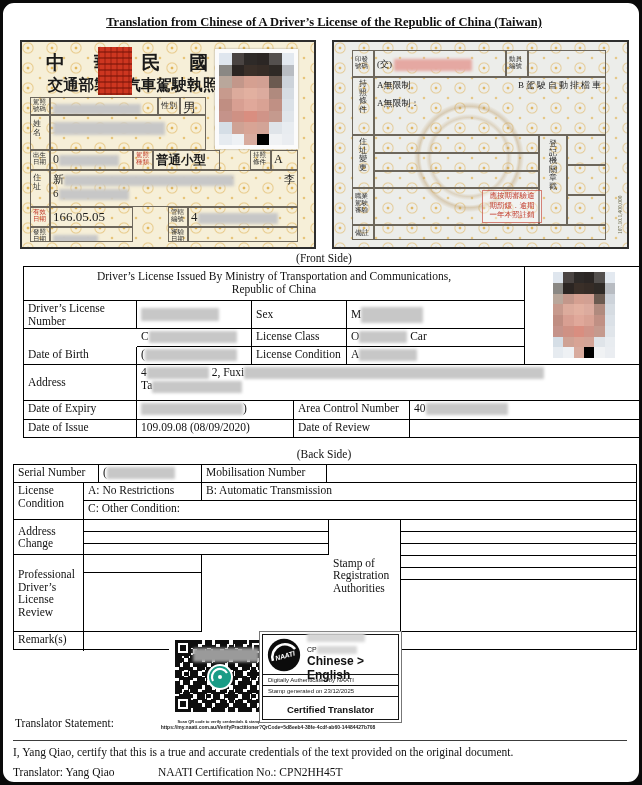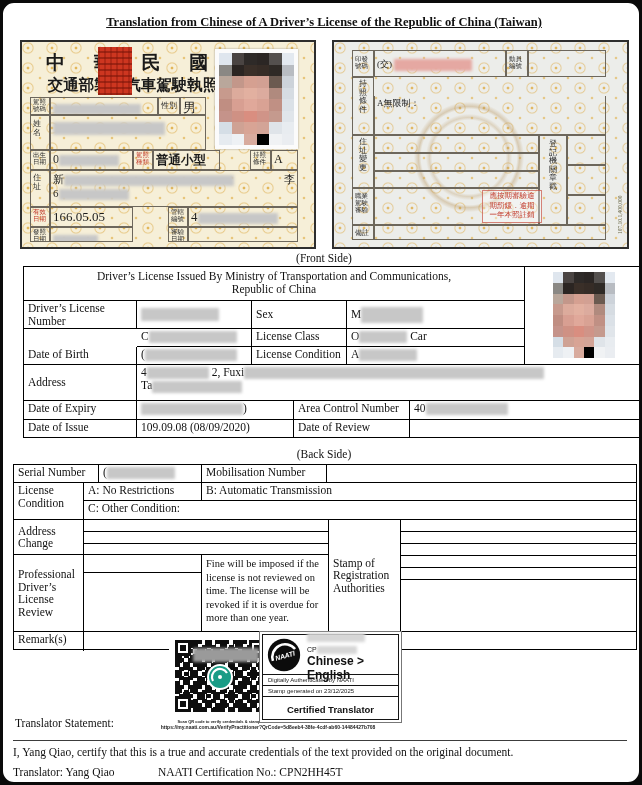--- a/index.html
+++ b/index.html
@@ -172,20 +172,24 @@
 號碼</div>
     <div class="cc" style="left:40px;top:8px;width:132px;height:27px;font-size:9px;line-height:24px"><span>(交)</span> <span class="blur blurp" style="width:78px;height:12px"></span></div>
     <div class="cc sl" style="left:172px;top:8px;width:22px;height:27px;padding-top:5px">動員
 編號</div>
     <div class="cc" style="left:194px;top:8px;width:78px;height:27px"></div>
 
     <div class="cc vt" style="left:18px;top:35px;width:22px;height:58px;padding:2px 6px">持
 照
 條
 件</div>
+    <div class="cc" style="left:40px;top:35px;width:232px;height:19px;font-size:9px;border-bottom:none">
+      <span>A無限制</span>
+      <span style="float:right;letter-spacing:2px">B駕駛自動排檔車</span>
+    </div>
     <div class="cc" style="left:40px;top:54px;width:232px;height:39px;font-size:9px;border-top:none">A無限制：</div>
 
     <div class="cc vt" style="left:18px;top:93px;width:22px;height:53px;padding:2px 6px">住
 址
 變
 更</div>
     <div class="cc" style="left:40px;top:93px;width:165px;height:18px"></div>
     <div class="cc" style="left:40px;top:111px;width:165px;height:18px"></div>
     <div class="cc" style="left:40px;top:129px;width:165px;height:17px"></div>
 
@@ -291,21 +295,20 @@
     <div class="tc noR" style="left:387px;top:91px;width:236px;height:12px"></div>
     <div class="tc noR" style="left:387px;top:103px;width:236px;height:12px"></div>
     <div class="tc noR" style="left:387px;top:115px;width:236px;height:52px"></div>
 
     <div class="tc pre vc" style="left:0;top:90px;width:70px;height:77px">Professional
 Driver’s
 License
 Review</div>
     <div class="tc" style="left:70px;top:90px;width:118px;height:18px"></div>
     <div class="tc" style="left:70px;top:108px;width:118px;height:59px"></div>
-    <div class="tc" style="left:188px;top:90px;width:127px;height:77px;font-size:10.5px;line-height:13.5px;padding-top:2px">Fine will be imposed if the license is not reviewed on time. The license will  be revoked if it is overdue for more than one year.</div>
 
     <div class="tc noB" style="left:0;top:167px;width:70px;height:19px">Remark(s)</div>
     <div class="tc noB noR" style="left:70px;top:167px;width:553px;height:19px"></div>
   </div>
 
   <div id="qr" style="left:166px;top:631px">
     <div class="mat">
       <div class="finder" style="left:0;top:0">
           <i></i>
         </div>

